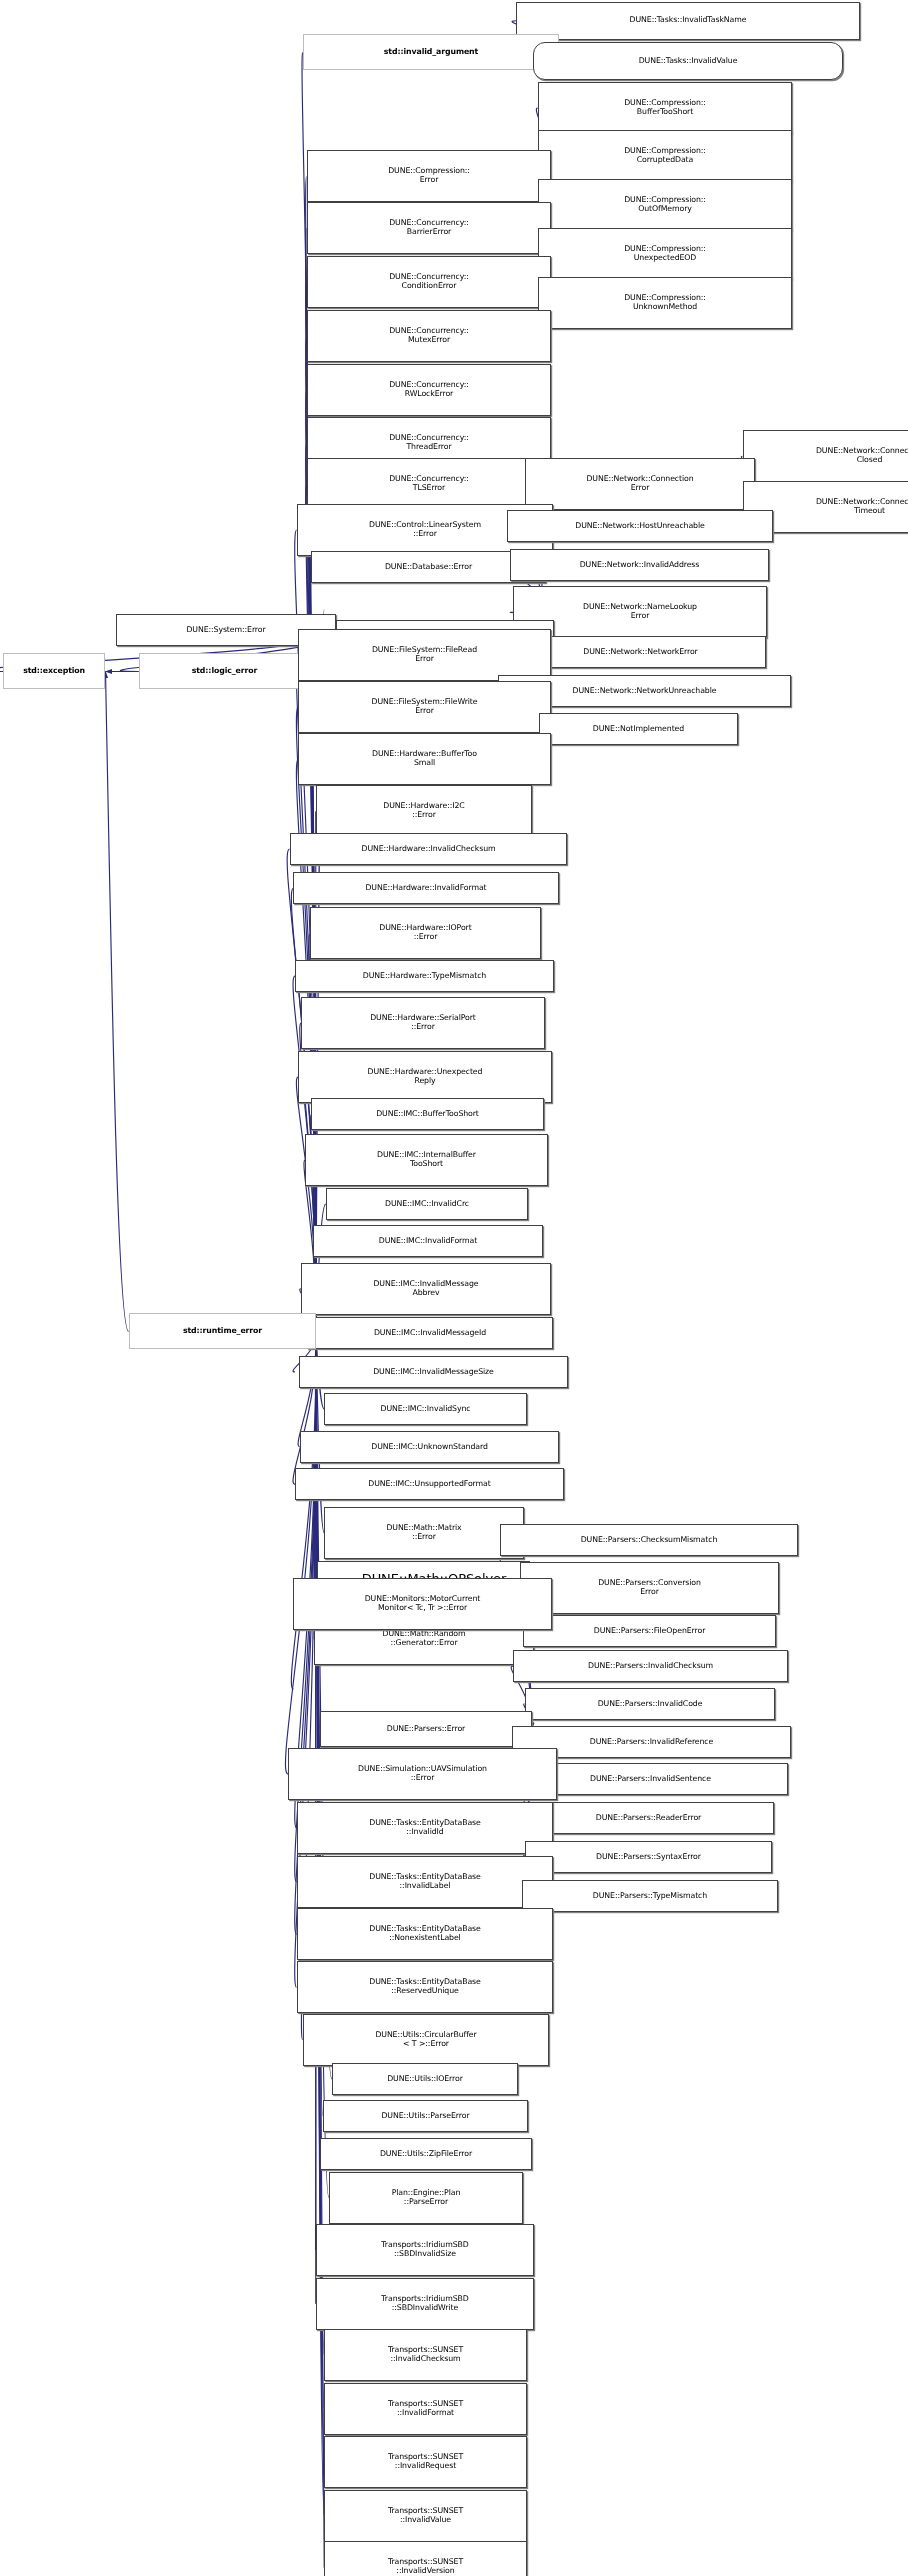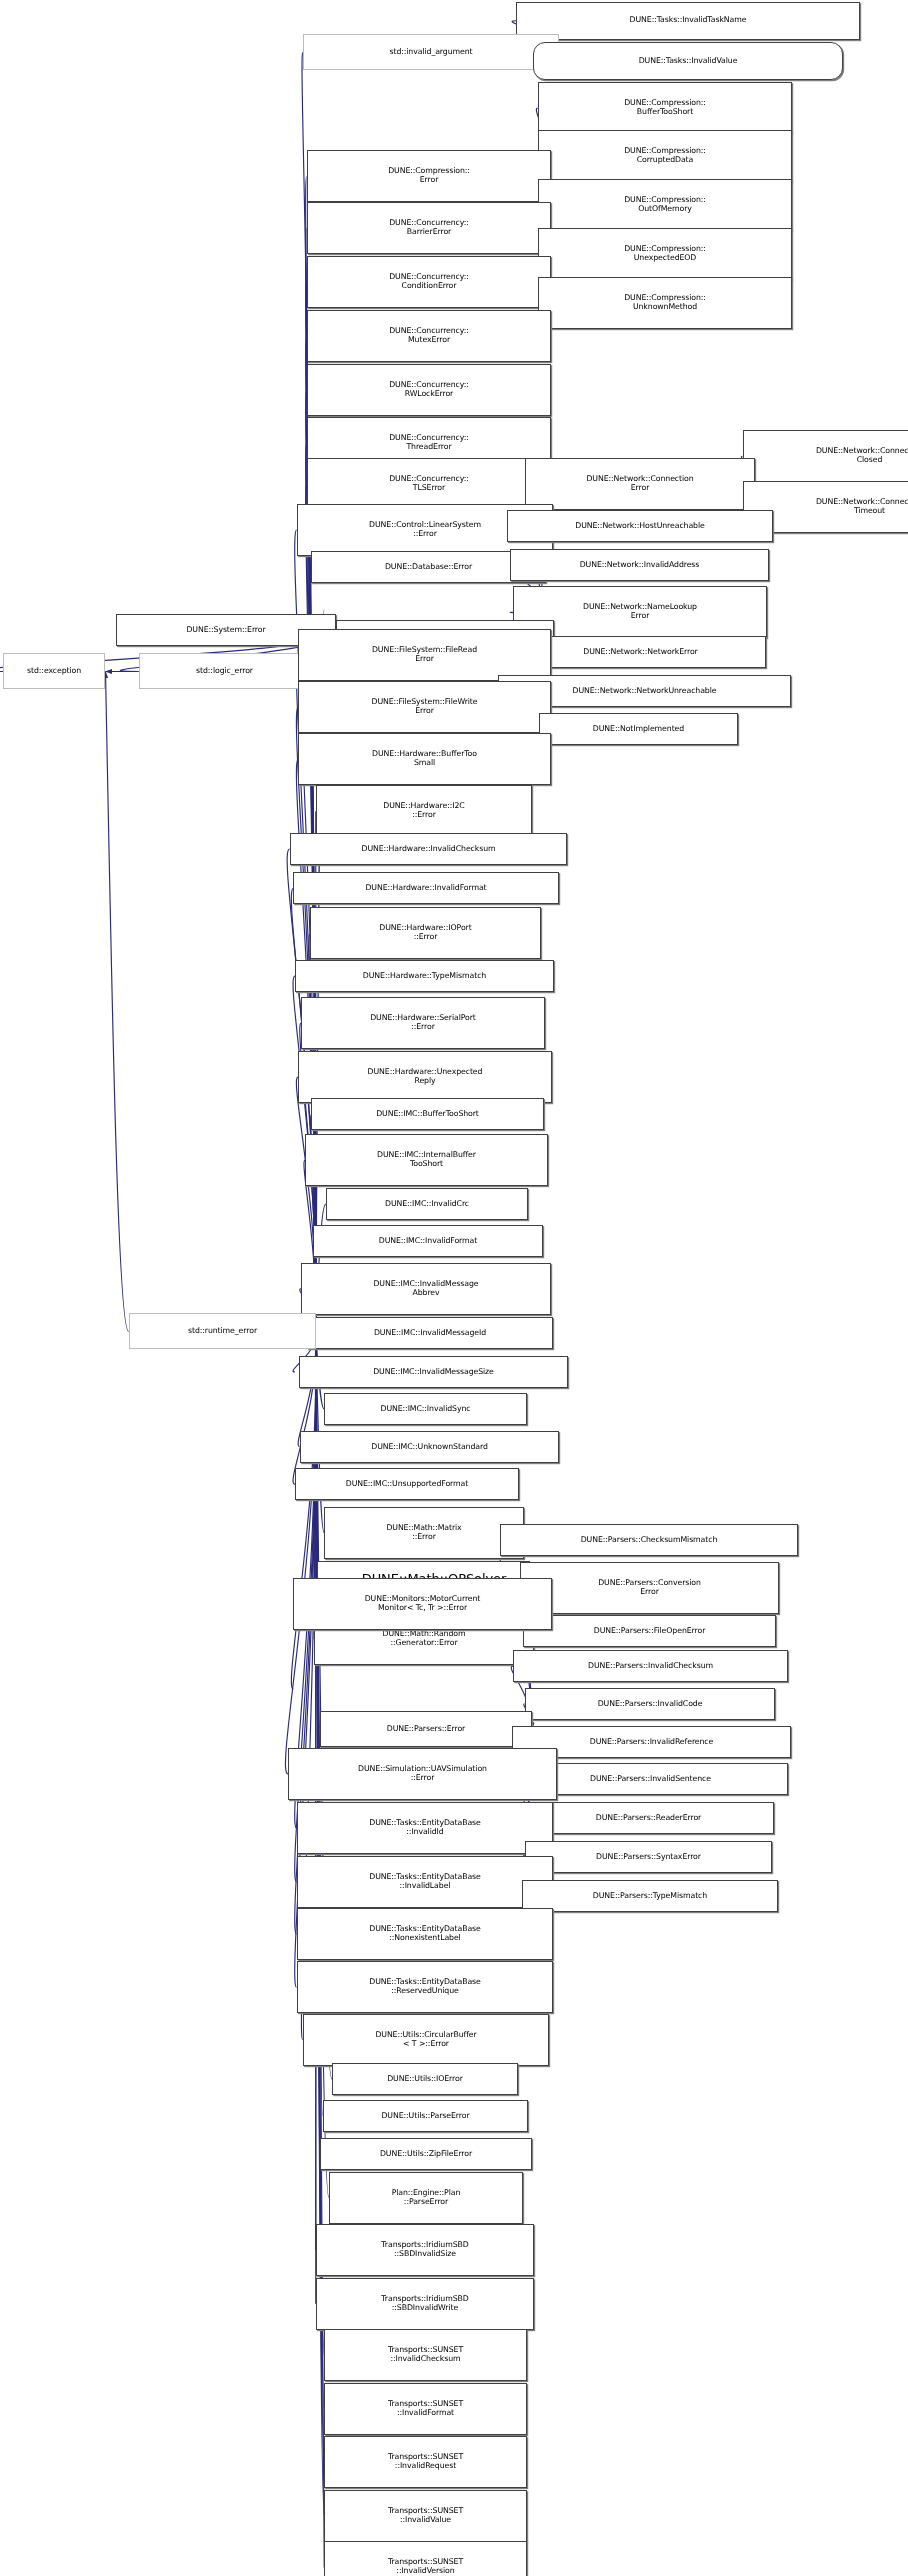--- a/index.html
+++ b/index.html
@@ -13,21 +13,21 @@
     display:flex;
     align-items:center;
     justify-content:center;
     text-align:center;
     line-height:1.12;
     color:#000000;
     letter-spacing:-0.1px;
     overflow:hidden;
   }
   .node.solid{border:0.8px solid #404040;box-shadow:1.2px 1.2px 0 0 #808080;}
-  .node.faint{border:0.8px solid #bdbdbd;}
+  .node.faint{border:0.8px solid #bdbdbd;font-weight:bold;}
   .node span{display:block;padding:0 2.3px;}
 </style>
 </head>
 <body>
 
 <div id="canvas">
   <svg id="edges" viewBox="0 0 1179 3344">
       <defs>
         <marker id="arrow" markerWidth="9" markerHeight="9" refX="8.4" refY="3.2" orient="auto" markerUnits="userSpaceOnUse">
           <path d="M0,0 L9,3.2 L0,6.4 Z" fill="#2a2a7a"></path>
@@ -258,21 +258,21 @@
       </div>
       <div class="node solid" style="left: 299px; top: 1356px; width: 269px; height: 32px; font-size: 7.8px;">
         <span>DUNE::IMC::InvalidMessageSize</span>
       </div>
       <div class="node solid" style="left: 324px; top: 1393px; width: 203px; height: 32px; font-size: 7.8px;">
         <span>DUNE::IMC::InvalidSync</span>
       </div>
       <div class="node solid" style="left: 300px; top: 1431px; width: 259px; height: 32px; font-size: 7.8px;">
         <span>DUNE::IMC::UnknownStandard</span>
       </div>
-      <div class="node solid" style="left: 295px; top: 1468px; width: 224px; height: 32px; font-size: 7.8px; justify-content: center;">
+      <div class="node solid" style="left: 295px; top: 1468px; width: 269px; height: 32px; font-size: 7.8px; justify-content: center;">
         <span>DUNE::IMC::UnsupportedFormat</span>
       </div>
       <div class="node solid" style="left: 324px; top: 1507px; width: 200px; height: 52px; font-size: 7.8px;">
         <span>DUNE::Math::Matrix<br>::Error</span>
       </div>
       <div class="node solid" style="left: 500px; top: 1524px; width: 298px; height: 32px; font-size: 7.8px;">
         <span>DUNE::Parsers::ChecksumMismatch</span>
       </div>
       <div class="node solid" style="left: 317px; top: 1561px; width: 213px; height: 52px; font-size: 13px; padding-left: 21px;">
         <span>DUNE::Math::QPSolver<br>::Error</span>

